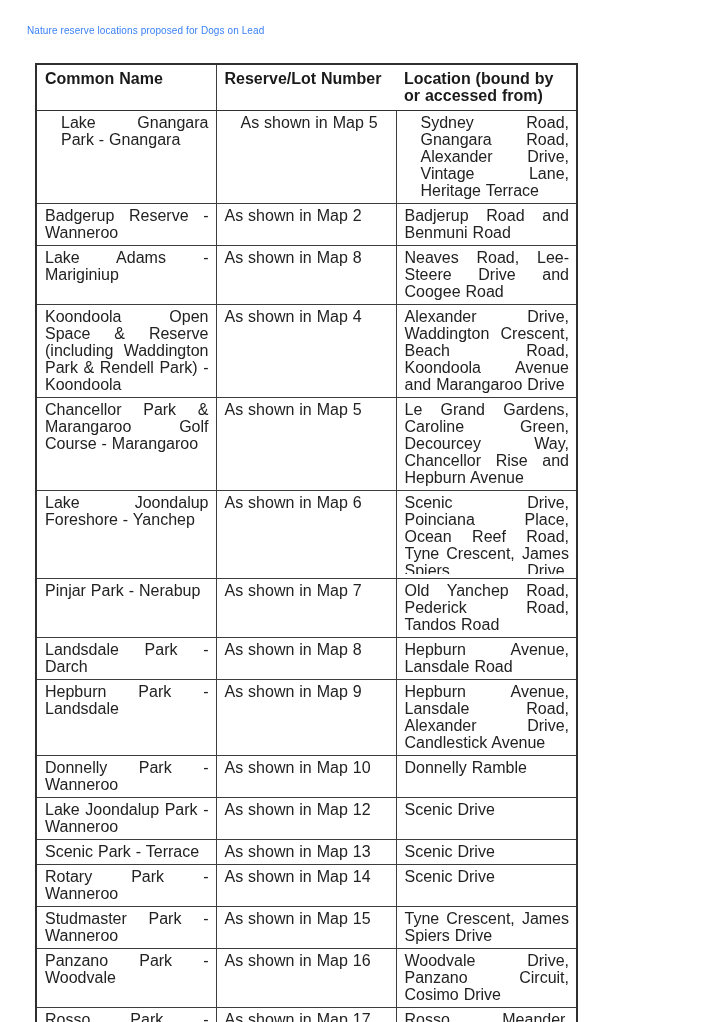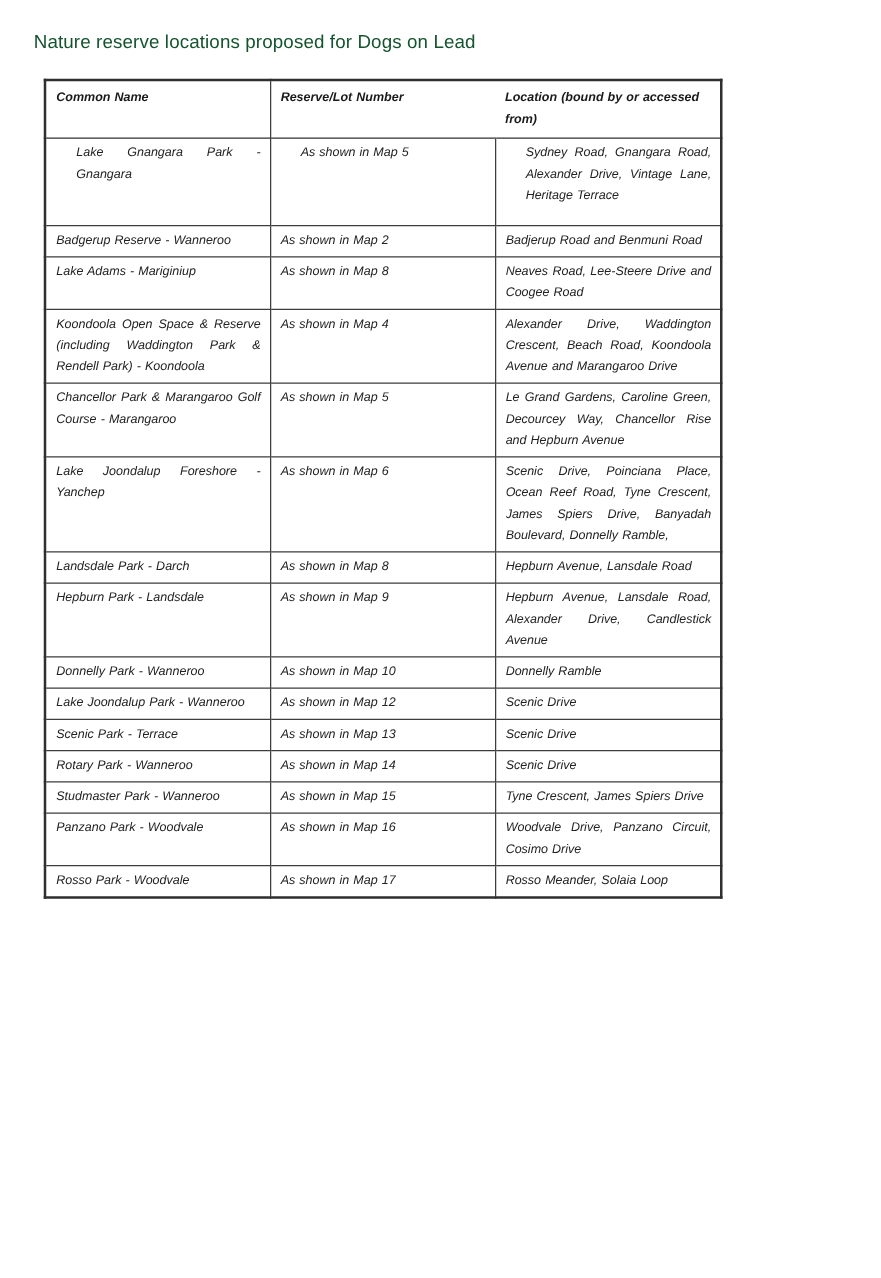--- a/index.html
+++ b/index.html
@@ -12,46 +12,45 @@
     width: 705px;
     height: 1022px;
     font-family: "Liberation Sans", sans-serif;
     color: #1c1c1c;
     overflow: hidden;
   }
   .doc-title {
     position: absolute;
     left: 27px;
     top: 25px;
-    font-size: 15px;
+    font-size: 10px;
     letter-spacing: 0.1px;
-    color: #14532d;
+    color: #3b82f6;
   }
   table.reserve-table {
     position: absolute;
     left: 35px;
     top: 63px;
     width: 541px;
     border-collapse: collapse;
     table-layout: fixed;
     border: 2px solid #2f2f2f;
   }
   .reserve-table col.c1 { width: 180px; }
   .reserve-table col.c2 { width: 180px; }
   .reserve-table col.c3 { width: 181px; }
   .reserve-table th,
   .reserve-table td {
     border: 1.5px solid #3d3d3d;
     vertical-align: top;
     padding: 3px 7px 4px 8px;
-    font-size: 10px;
+    font-size: 16px;
     line-height: 17px;
     color: #222222;
     word-spacing: 0.5px;
-    font-style: italic;
   }
   .reserve-table thead th {
     font-weight: bold;
     text-align: left;
     padding-top: 5px;
     padding-bottom: 6px;
     color: #1a1a1a;
     border-bottom: 1.5px solid #303030;
   }
   
@@ -149,20 +148,31 @@
         </td>
         <td>
           <div class="cell-inner">As shown in Map 6</div>
         </td>
         <td>
           <div class="cell-inner clip">Scenic Drive, Poinciana Place, Ocean Reef Road, Tyne Crescent, James Spiers Drive, Banyadah Boulevard, Donnelly Ramble,</div>
         </td>
       </tr>
       <tr>
         <td>
+          <div class="cell-inner">Pinjar Park - Nerabup</div>
+        </td>
+        <td>
+          <div class="cell-inner">As shown in Map 7</div>
+        </td>
+        <td>
+          <div class="cell-inner">Old Yanchep Road, Pederick Road, Tandos Road</div>
+        </td>
+      </tr>
+      <tr>
+        <td>
           <div class="cell-inner">Landsdale Park - Darch</div>
         </td>
         <td>
           <div class="cell-inner">As shown in Map 8</div>
         </td>
         <td>
           <div class="cell-inner">Hepburn Avenue, Lansdale Road</div>
         </td>
       </tr>
       <tr>

